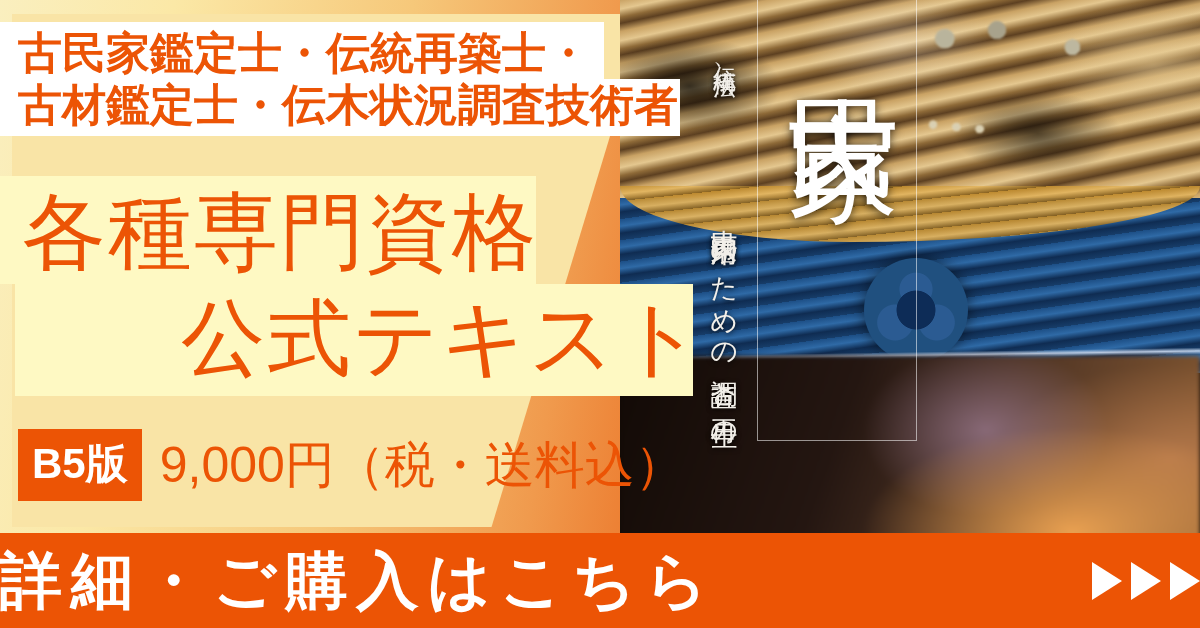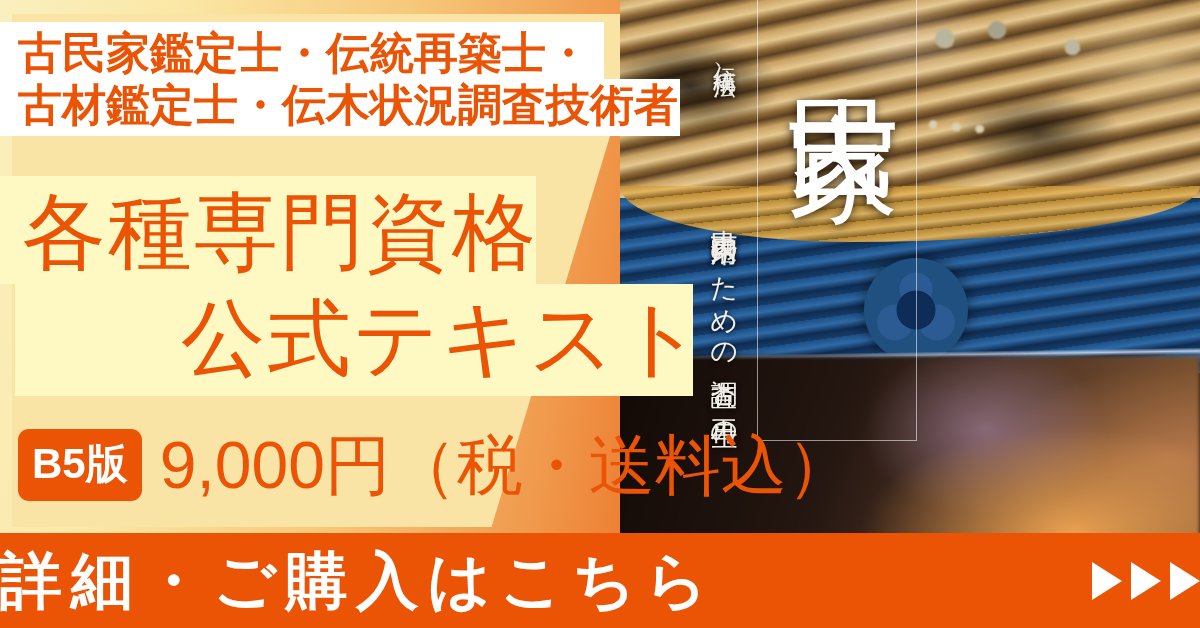--- a/index.html
+++ b/index.html
@@ -181,25 +181,24 @@
   .price-row{
     position:absolute;left:18px;top:429px;
     display:flex;align-items:center;gap:18px;
   }
   .size-badge{
     background:#ec5405;color:#ffffff;
     font-size:42px;font-weight:700;line-height:1;
     padding:14px 14px 16px 14px;
     letter-spacing:0px;
     white-space:nowrap;
-    border-radius:11px;
   }
   .price-text{
     color:#ec5405;
-    font-size:66px;font-weight:500;line-height:1;
+    font-size:50px;font-weight:500;line-height:1;
     white-space:nowrap;
     letter-spacing:0px;
   }
 
   
   .cta-bar{
     position:absolute;left:0;top:533px;width:1200px;height:95px;
     background:#ec5405;
     display:flex;align-items:center;justify-content:space-between;
     gap:24px;

